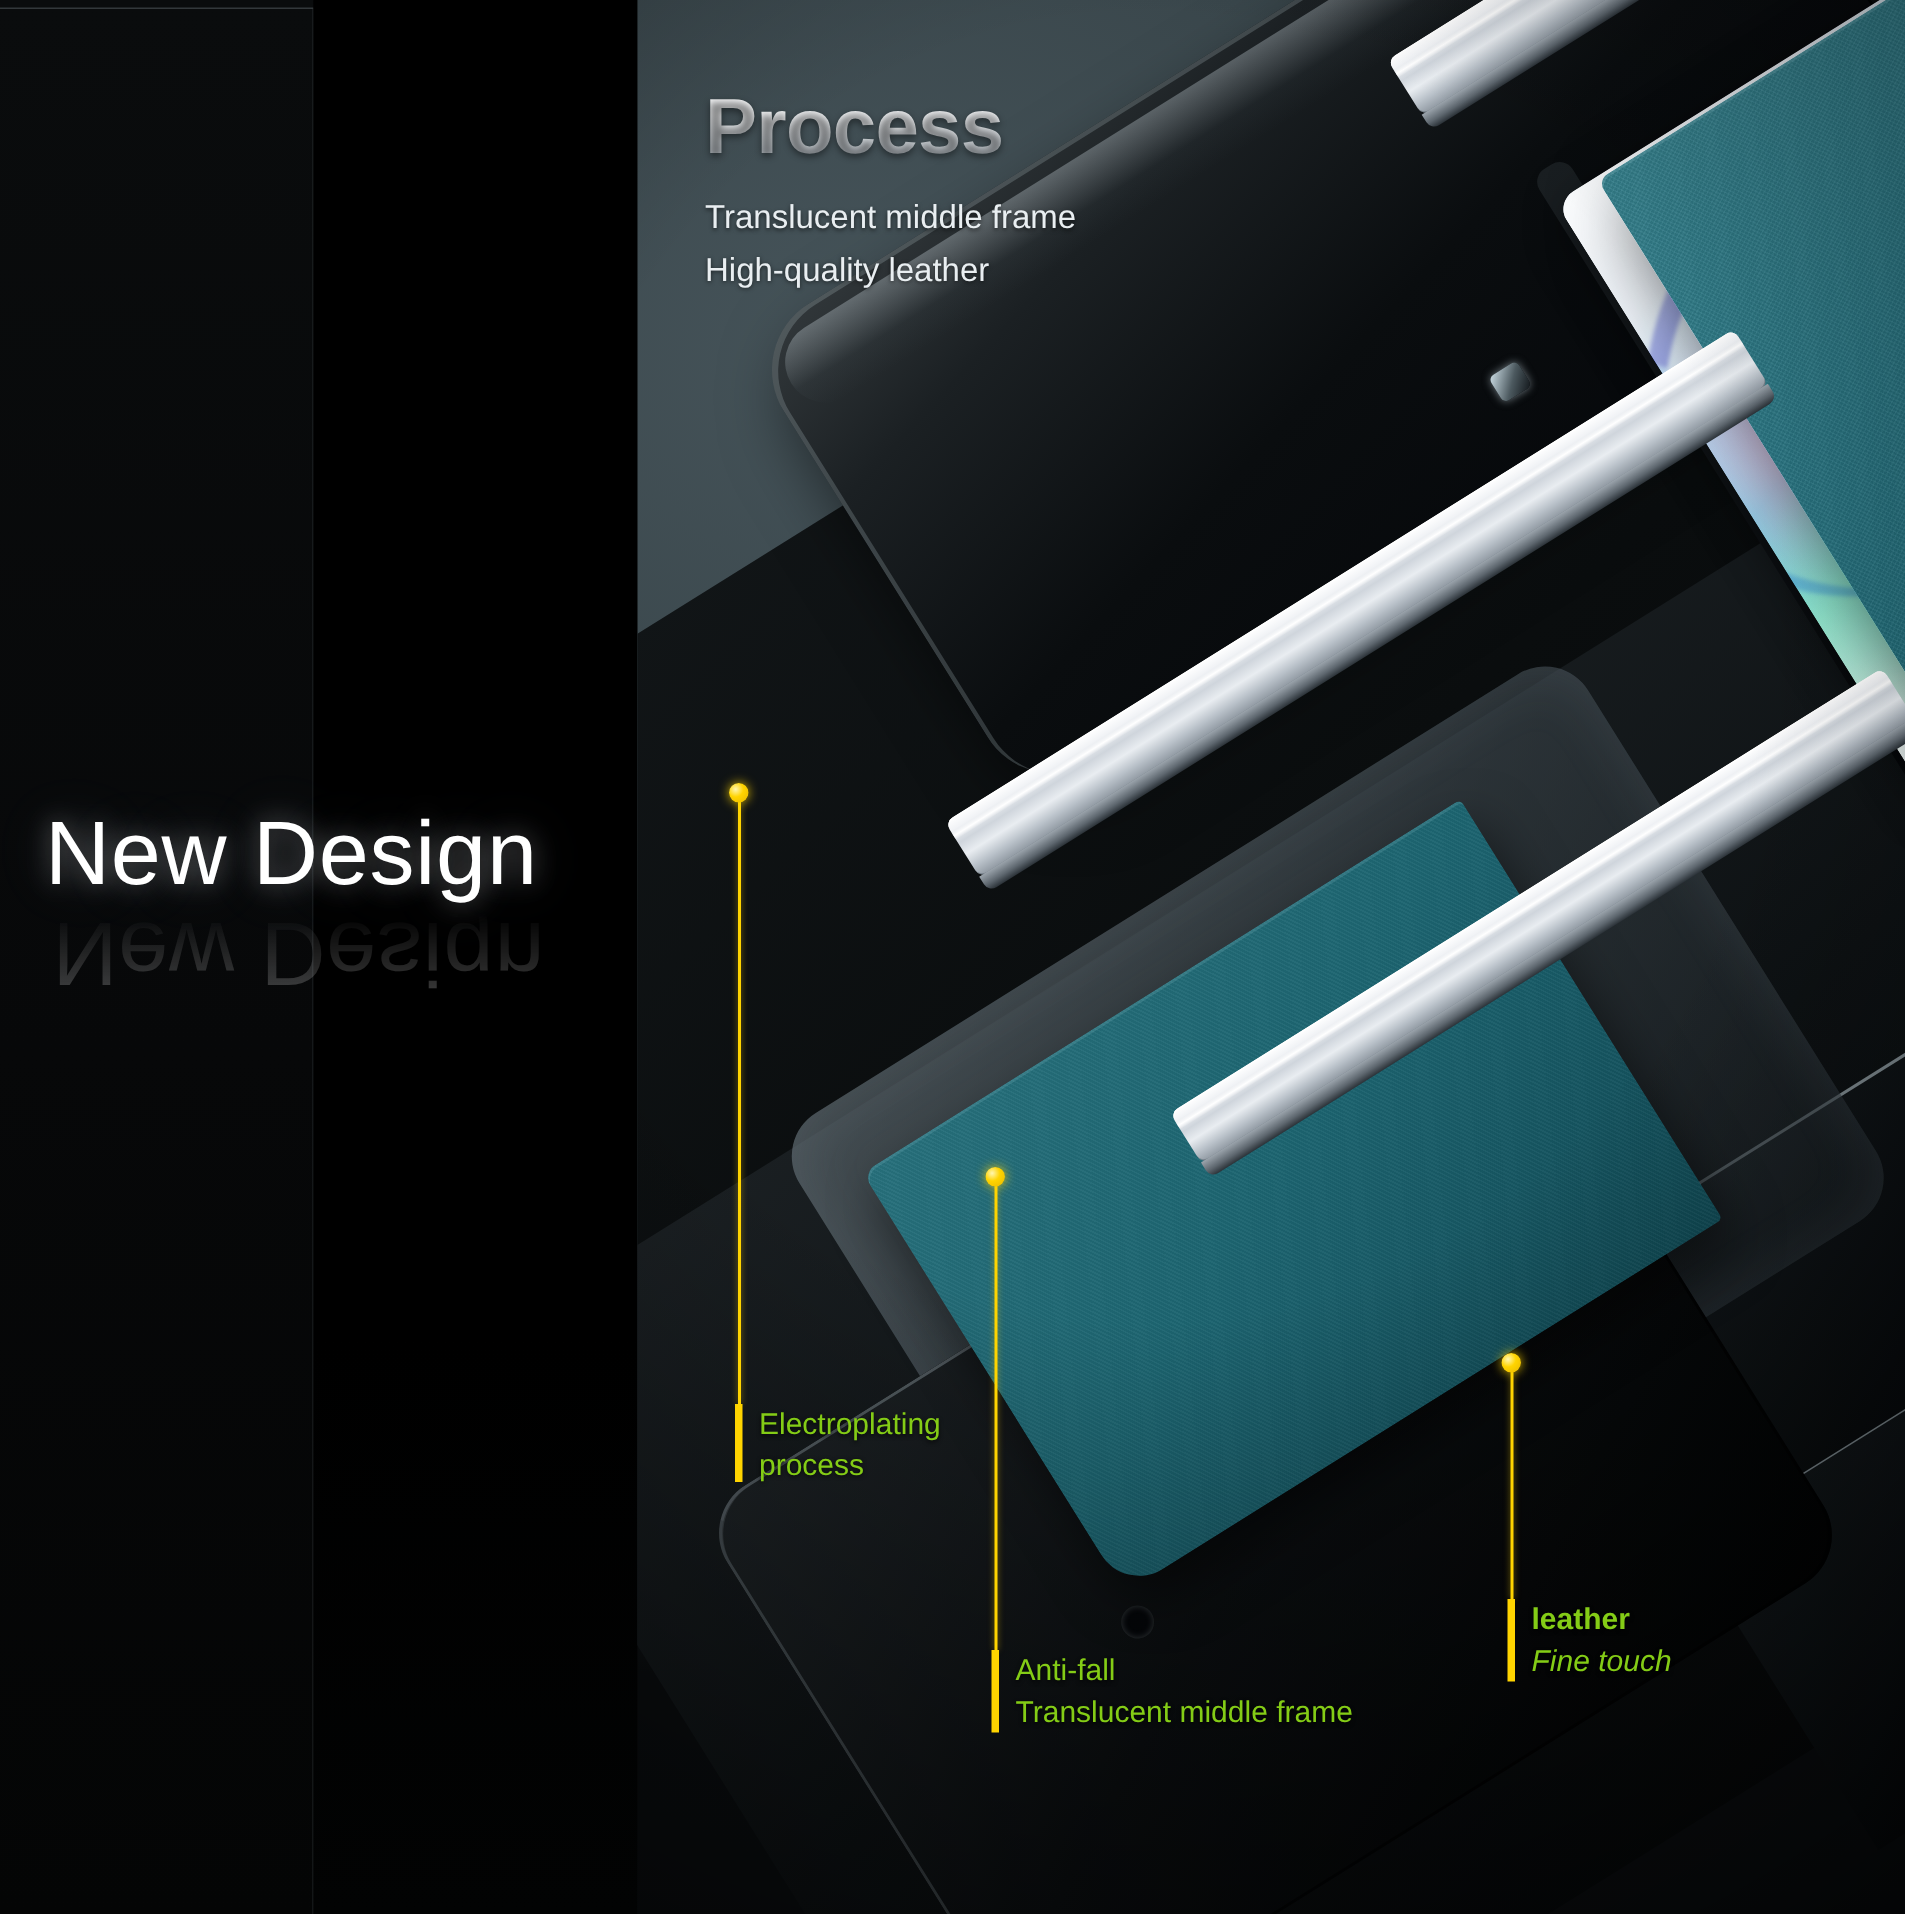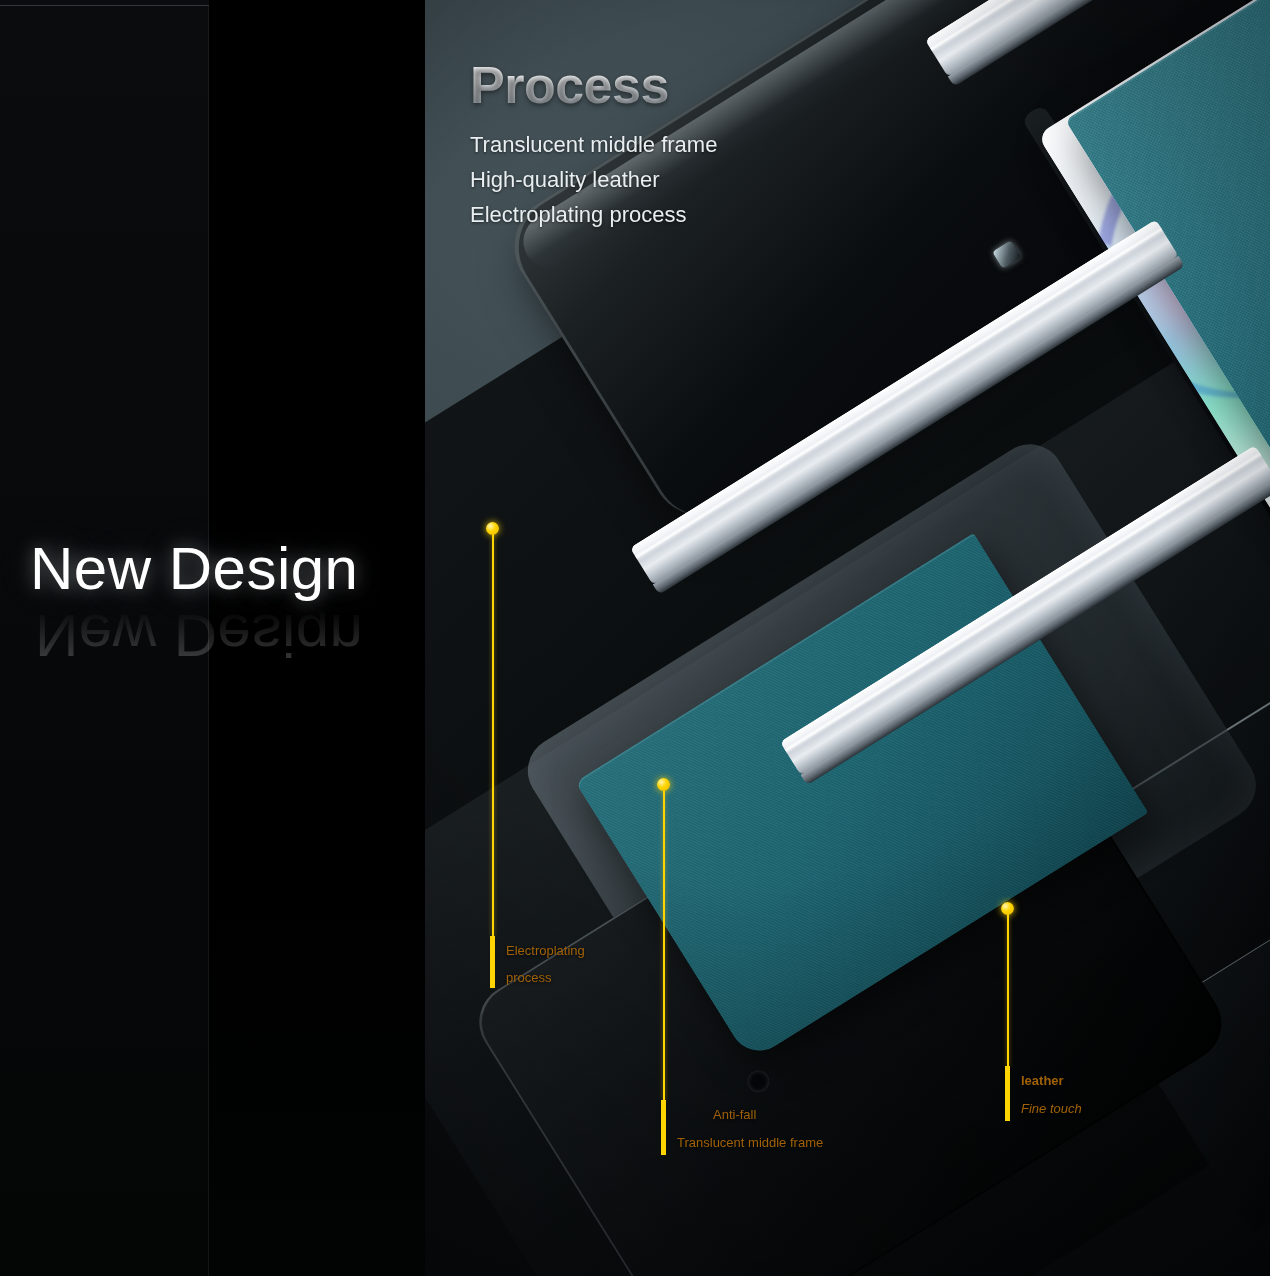--- a/index.html
+++ b/index.html
@@ -153,21 +153,21 @@
   .sub{margin-top:12px;}
   .sub div{font-size:22px;font-weight:400;line-height:35px;color:#e9eef1;
       text-shadow:0 1px 3px rgba(0,0,0,.6);white-space:nowrap;}
 
   
   .dot{position:absolute;width:13px;height:13px;border-radius:50%;z-index:45;
       background:radial-gradient(circle at 34% 32%, #fff6b0 0%, #ffd400 42%, #e8b800 100%);
       box-shadow:0 0 7px rgba(255,214,0,.85);}
   .vline{position:absolute;width:2px;z-index:44;background:#ffd400;box-shadow:0 0 4px rgba(255,212,0,.5);}
   .tick{position:absolute;width:5px;z-index:46;background:#ffd400;}
-  .lbl{position:absolute;z-index:46;color:#a16207;font-size:13px;line-height:27px;font-weight:500;
+  .lbl{position:absolute;z-index:46;color:#84cc16;font-size:20px;line-height:27px;font-weight:500;
       white-space:nowrap;text-shadow:0 1px 3px rgba(0,0,0,.75);}
 </style>
 </head>
 <body>
 
 <div id="stage">
 
   <div class="leftpanel-a"></div>
   <div class="leftpanel-b"></div>
   <div class="leftpanel-seam"></div>
@@ -238,35 +238,34 @@
 
     </div>
 
     <div class="vignette"></div>
 
     <div class="headline">
       <div class="h-l1">Process</div>
       <div class="sub">
         <div>Translucent middle frame</div>
         <div>High-quality leather</div>
-        <div>Electroplating process</div>
       </div>
     </div>
   </div>
 
   <div class="dot" style="left:486px;top:522px;"></div>
   <div class="vline" style="left:492px;top:534px;height:402px;"></div>
   <div class="tick" style="left:490px;top:936px;height:52px;"></div>
   <div class="lbl" style="left:506px;top:937px;">Electroplating</div>
   <div class="lbl" style="left:506px;top:964px;">process</div>
 
   <div class="dot" style="left:657px;top:778px;"></div>
   <div class="vline" style="left:663px;top:790px;height:310px;"></div>
   <div class="tick" style="left:661px;top:1100px;height:55px;"></div>
-  <div class="lbl" style="left:677px;top:1101px;margin-left:36px;">Anti-fall</div>
+  <div class="lbl" style="left:677px;top:1101px;">Anti-fall</div>
   <div class="lbl" style="left:677px;top:1129px;">Translucent middle frame</div>
 
   <div class="dot" style="left:1001px;top:902px;"></div>
   <div class="vline" style="left:1007px;top:914px;height:152px;"></div>
   <div class="tick" style="left:1005px;top:1066px;height:55px;"></div>
   <div class="lbl" style="left:1021px;top:1067px;font-weight:bold;">leather</div>
   <div class="lbl" style="left:1021px;top:1095px;font-style:italic;">Fine touch</div>
 
 </div>
 

